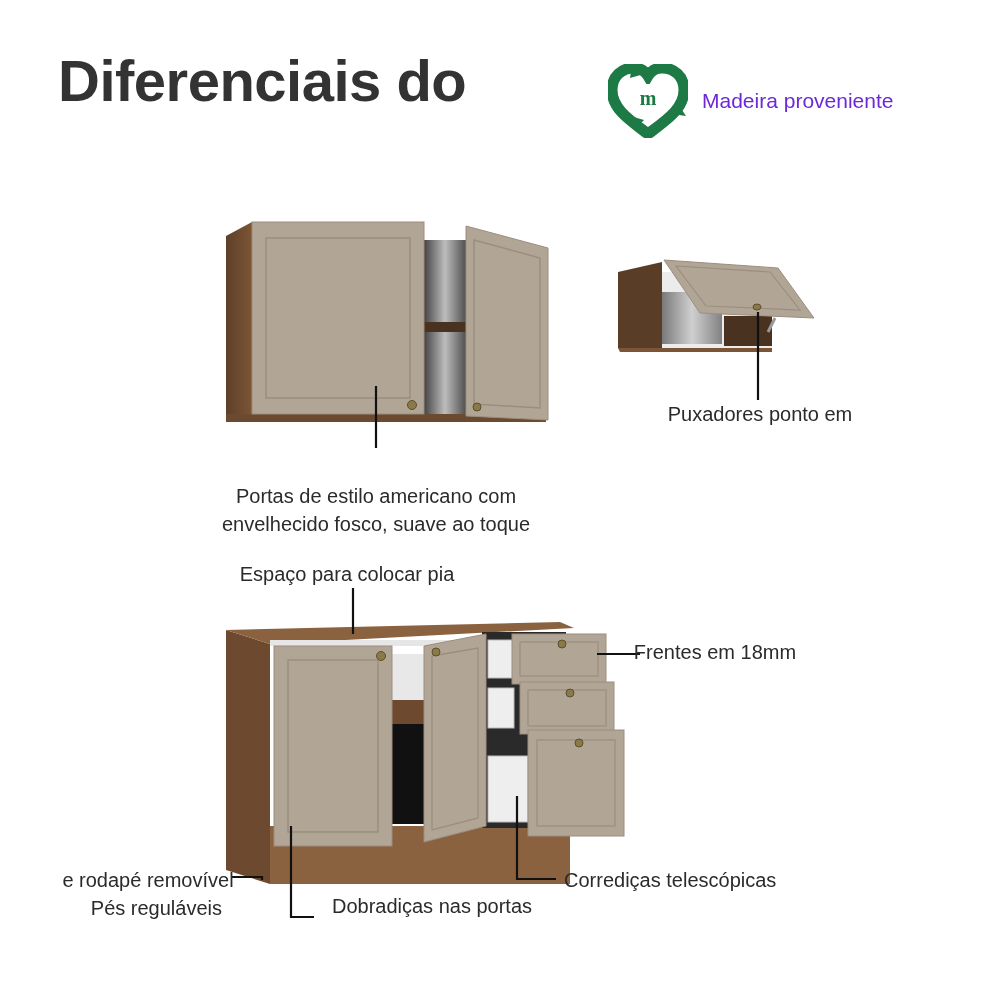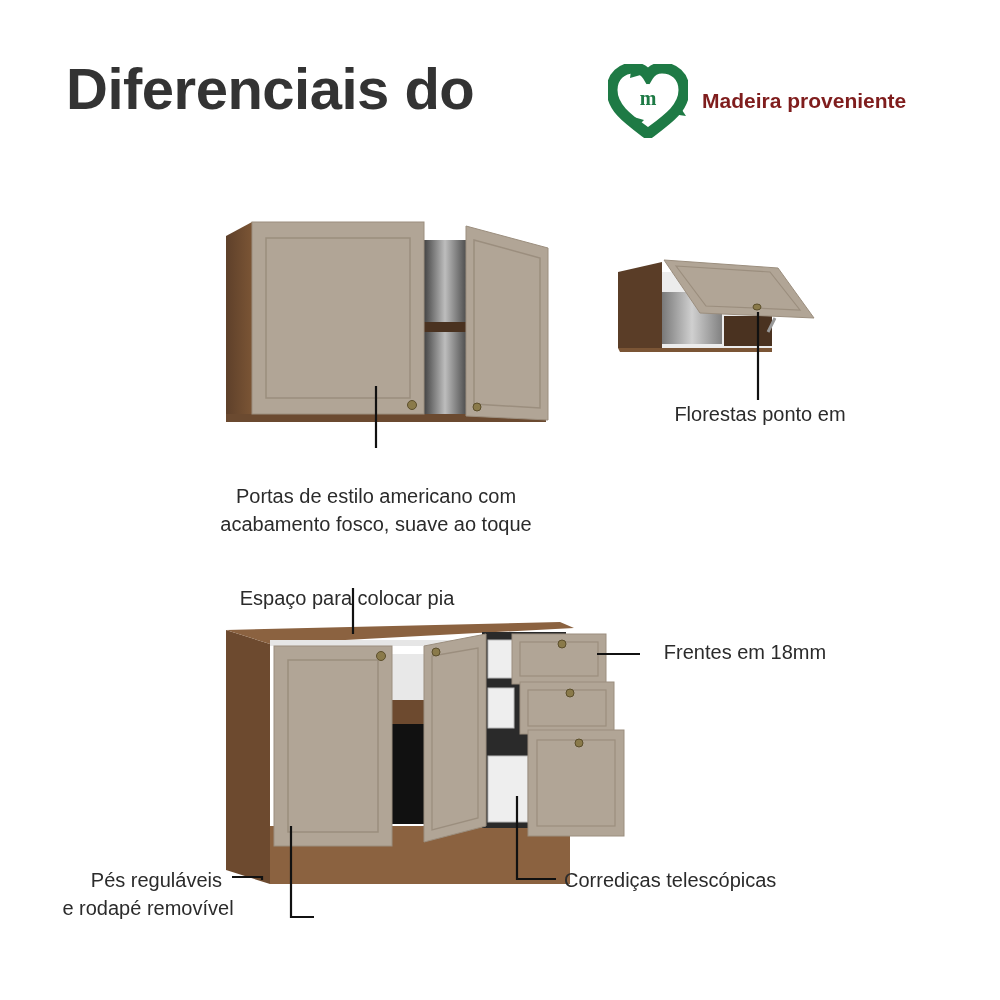--- a/index.html
+++ b/index.html
@@ -1,21 +1,21 @@
 <!DOCTYPE html>
 <html><head>
 <meta charset="utf-8">
 <style>
   html, body { margin: 0; padding: 0; background: #ffffff; }
   body { width: 1000px; height: 1000px; position: relative; overflow: hidden;
          font-family: "Liberation Sans", "DejaVu Sans", sans-serif; color: #2b2b2b; }
   .title { position: absolute; left: 50px; top: 40px; font-size: 58px; font-weight: 700;
-           line-height: 66px; color: #333333; letter-spacing: -0.5px; margin: 16px; }
+           line-height: 66px; color: #333333; letter-spacing: -0.5px; margin: 8px; }
   .badge { position: absolute; left: 608px; top: 64px; display: flex; align-items: center; }
-  .badge-text { margin-left: 14px; font-size: 21px; font-weight: 700; line-height: 28px; color: #7f1d1d; }
+  .badge-text { margin-left: 14px; font-size: 21px; font-weight: 400; line-height: 28px; color: #6d28d9; }
   .label { position: absolute; font-size: 20px; line-height: 28px; color: #2b2b2b; text-align: center; white-space: nowrap; }
   .label.right { text-align: left; }
   .art { position: absolute; left: 0; top: 0; width: 1000px; height: 1000px; }
   .line { stroke: #111; stroke-width: 2.2; fill: none; }
 </style>
 </head>
 <body>
 
 <div class="title">
   <div>Diferenciais do</div>
@@ -112,38 +112,39 @@
   <line class="line" x1="758" y1="312" x2="758" y2="400" style="stroke:#111"></line>
   <line class="line" x1="353" y1="588" x2="353" y2="634"></line>
   <line class="line" x1="597" y1="654" x2="640" y2="654"></line>
   <polyline class="line" points="232,877 262,877 262,880"></polyline>
   <polyline class="line" points="291,826 291,917 314,917"></polyline>
   <polyline class="line" points="517,796 517,879 556,879"></polyline>
 </svg>
 
 <div class="label" style="left:196px; top:456px; width:360px;margin-top:26px;">
   <div>Portas de estilo americano com</div>
-  <div>acabamento fosco, suave ao toque</div>
+  <div>envelhecido fosco, suave ao toque</div>
 </div>
 
 <div class="label" style="left:640px; top:400px; width:240px;">
-  <div>Florestas ponto em</div>
+  <div>Puxadores ponto em</div>
 </div>
 
-<div class="label" style="left:212px; top:584px; width:270px;">
+<div class="label" style="left:212px; top:560px; width:270px;">
   <div>Espaço para colocar pia</div>
 </div>
 
-<div class="label" style="left:625px; top:638px; width:240px;text-align:center;">
+<div class="label" style="left:595px; top:638px; width:240px;text-align:center;">
   <div>Frentes em 18mm</div>
 </div>
 
 <div class="label" style="left:48px; top:866px; width:200px;">
+  <div>e rodapé removível</div>
   <div style="padding-right:26px; text-align:right;">Pés reguláveis</div>
-  <div>e rodapé removível</div>
 </div>
 
 <div class="label" style="left:312px; top:892px; width:240px;">
+  <div>Dobradiças nas portas</div>
 </div>
 
 <div class="label right" style="left:564px; top:866px;">
   <div>Corrediças telescópicas</div>
 </div>
 
 </body></html>

